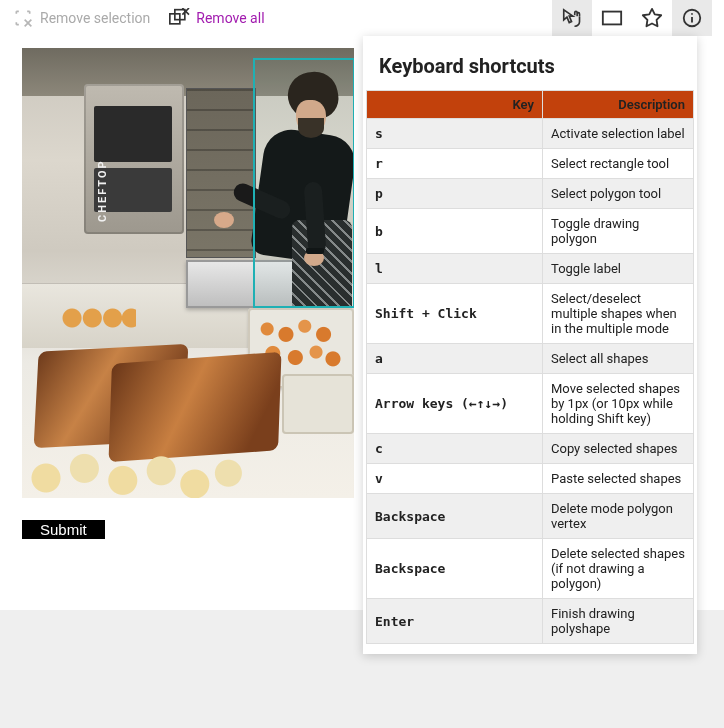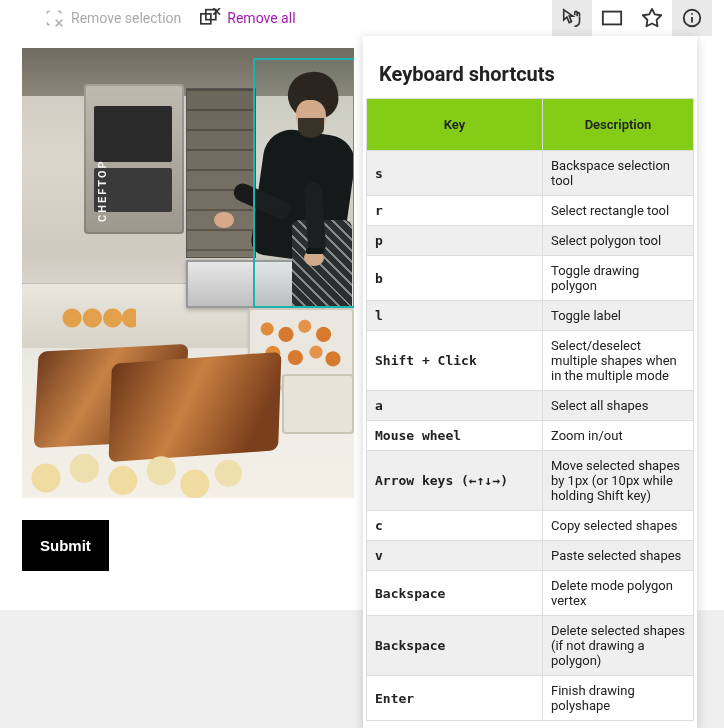--- a/index.html
+++ b/index.html
@@ -15,21 +15,20 @@
     }
 
     
     .toolbar {
       display: flex;
       align-items: center;
       justify-content: space-between;
       height: 36px;
       padding: 0 12px;
       border-bottom: 1px solid rgba(0,0,0,0);
-      margin-left: 31px;
     }
     .toolbar-left {
       display: flex;
       align-items: center;
       gap: 18px;
     }
     .tool-btn {
       display: flex;
       align-items: center;
       gap: 6px;
@@ -180,22 +179,22 @@
       background:
         radial-gradient(circle at 18% 50%, #e3a04a 0 9px, transparent 10px),
         radial-gradient(circle at 44% 50%, #e3a04a 0 9px, transparent 10px),
         radial-gradient(circle at 70% 50%, #e3a04a 0 9px, transparent 10px),
         radial-gradient(circle at 94% 50%, #e3a04a 0 9px, transparent 10px);
     }
 
     .submit-btn {
       margin-top: 22px;
       background:#000; color:#fff;
-      border:none; padding: 17px 18px;
-      font-weight:700; font-size:15px;
+      border:none; padding: 1px 18px;
+      font-weight:400; font-size:15px;
       cursor:pointer;
     }
 
     .bg-dim {
       position:absolute; left:0; right:0; top:610px; height:120px;
       background:#efefef;
       z-index: 0;
     }
 
     
@@ -204,34 +203,33 @@
       left:363px; top:36px;
       width:334px;
       background:#fff;
       box-shadow: 0 2px 10px rgba(0,0,0,0.18);
       z-index:5;
       padding: 16px 0 4px;
     }
     .panel h2 {
       font-size:20px; font-weight:700;
       padding: 2px 16px 12px;
-      margin-top: 8px;
     }
     table.sc {
       width: calc(100% - 6px);
       border-collapse: collapse;
       margin: 0 3px 6px;
       font-size:13px;
     }
     table.sc th {
-      background:#84cc16;
+      background:#c2410c;
       font-weight:600;
-      padding:18px 8px;
+      padding:6px 8px;
       border:1px solid #ddd;
-      text-align:center;
+      text-align:right;
     }
     table.sc td {
       border:1px solid #ddd;
       padding:7px 8px;
       vertical-align: middle;
     }
     table.sc td.key {
       font-family: ui-monospace, SFMono-Regular, Menlo, Consolas, monospace;
       font-weight:700;
       width:176px;
@@ -343,21 +341,21 @@
   <table class="sc">
     <thead>
       <tr>
         <th>Key</th>
         <th>Description</th>
       </tr>
     </thead>
     <tbody id="sc-body">
         <tr>
           <td class="key">s</td>
-          <td>Backspace selection tool</td>
+          <td>Activate selection label</td>
         </tr>
         <tr>
           <td class="key">r</td>
           <td>Select rectangle tool</td>
         </tr>
         <tr>
           <td class="key">p</td>
           <td>Select polygon tool</td>
         </tr>
         <tr>
@@ -368,24 +366,20 @@
           <td class="key">l</td>
           <td>Toggle label</td>
         </tr>
         <tr>
           <td class="key">Shift + Click</td>
           <td>Select/deselect multiple shapes when in the multiple mode</td>
         </tr>
         <tr>
           <td class="key">a</td>
           <td>Select all shapes</td>
-        </tr>
-        <tr>
-          <td class="key">Mouse wheel</td>
-          <td>Zoom in/out</td>
         </tr>
         <tr>
           <td class="key">Arrow keys (←↑↓→)</td>
           <td>Move selected shapes by 1px (or 10px while holding Shift key)</td>
         </tr>
         <tr>
           <td class="key">c</td>
           <td>Copy selected shapes</td>
         </tr>
         <tr>

